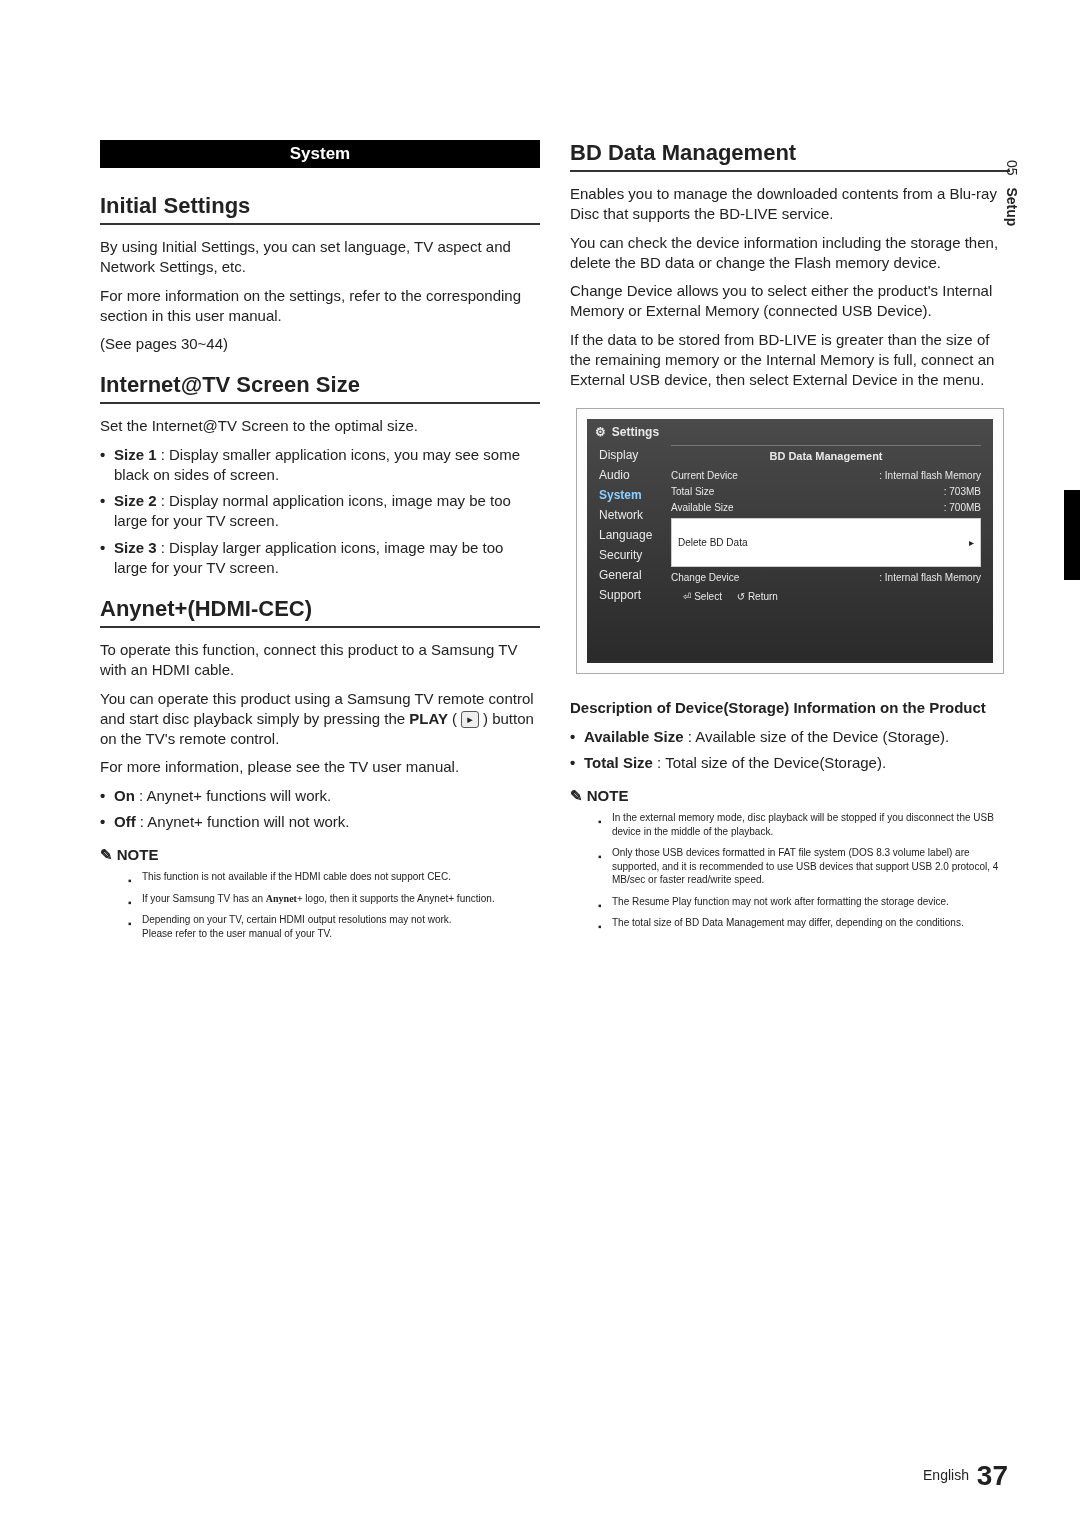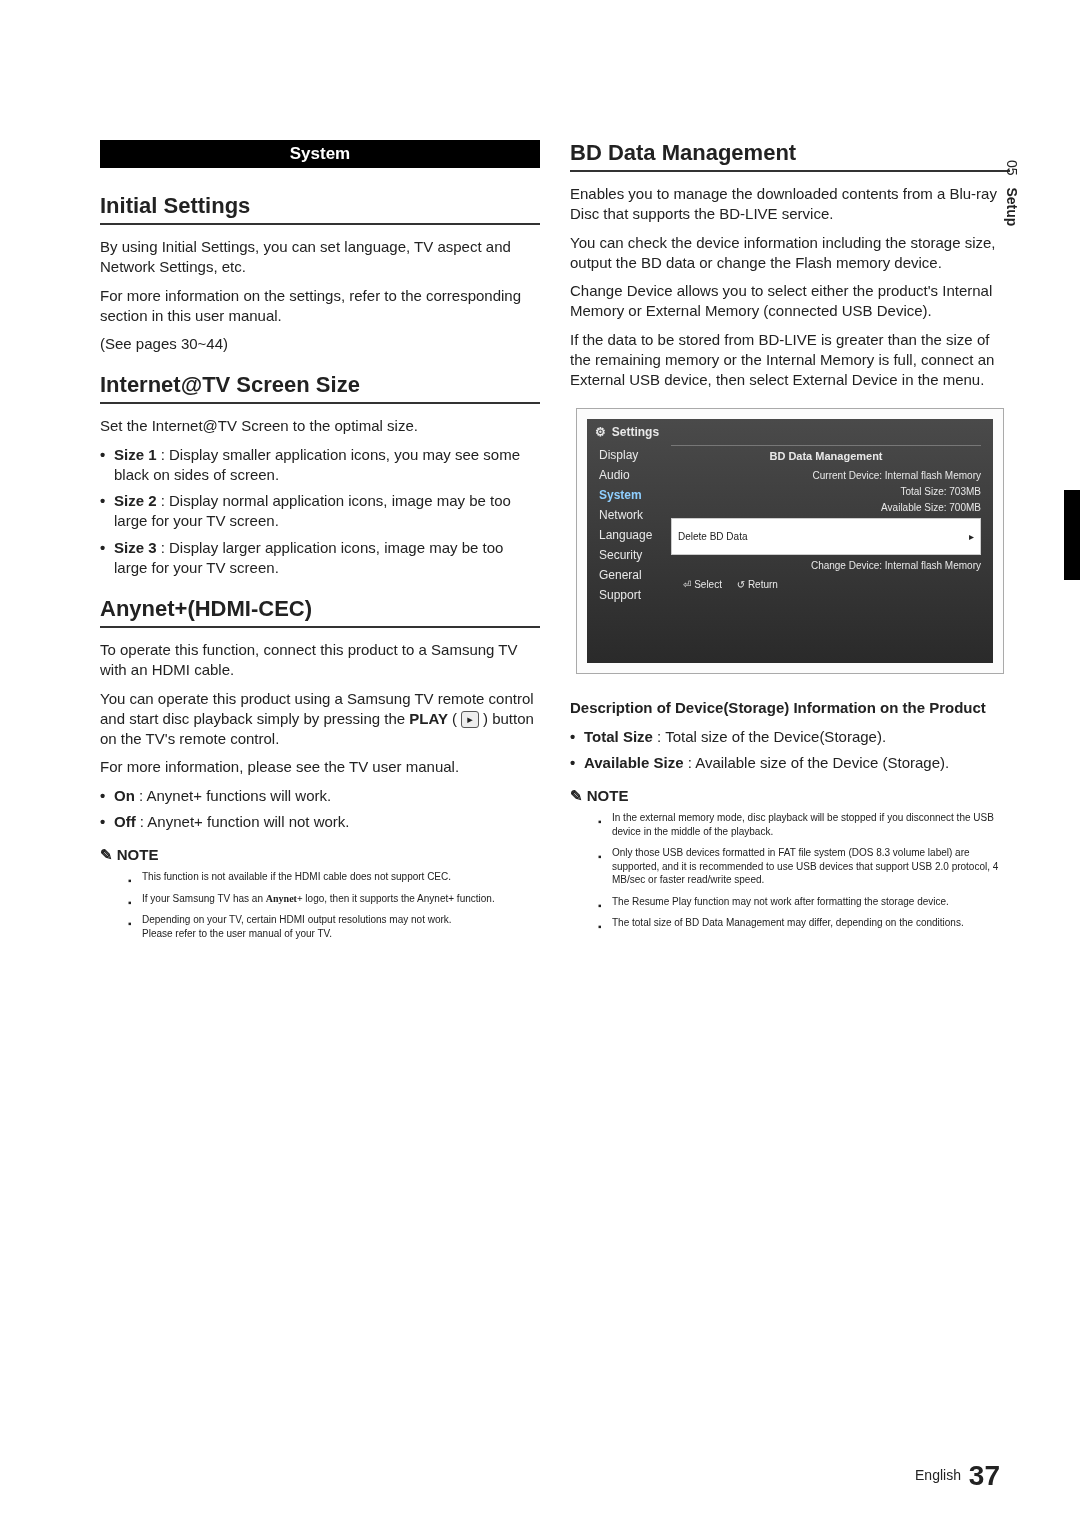--- a/index.html
+++ b/index.html
@@ -28,26 +28,26 @@
   .settings-panel { border: 1px solid #aaa; background: #fcfcfc; margin: 18px 6px 24px 6px; padding: 10px; }
   .settings-inner { background: linear-gradient(#4a4a4a, #2a2a2a); color: #e8e8e8; font-size: 11px; padding: 6px 8px 12px 8px; height: 244px; position: relative; }
   .settings-title { font-weight: bold; margin-bottom: 6px; font-size: 12px; display: flex; align-items: center; gap: 6px; }
   .settings-title::before { content: "⚙"; }
   .settings-body { display: flex; gap: 0px; height: 150px; }
   .menu { width: 72px; display: flex; flex-direction: column; }
   .menu div { padding: 3px 4px; font-size: 12px; }
   .menu .active { color: #8fcfff; font-weight: bold; }
   .panel-right { flex: 1; padding: 0 4px; }
   .panel-head { text-align: center; font-weight: bold; margin-bottom: 8px; font-size: 11px; border-top: 1px solid #777; padding-top: 4px; }
-  .row { display: flex; justify-content: flex-end; margin-bottom: 5px; font-size: 10px; }
-  .row-sel { background: #fff; color: #222; border: 1px solid #ccc; padding: 12px 6px; display: flex; justify-content: space-between; margin-bottom: 5px; font-size: 10px; }
+  .row { display: flex; justify-content: space-between; margin-bottom: 5px; font-size: 10px; }
+  .row-sel { background: #fff; color: #222; border: 1px solid #ccc; padding: 18px 6px; display: flex; justify-content: space-between; margin-bottom: 5px; font-size: 10px; }
   .footer-hints { text-align: left; font-size: 10px; margin-top: 8px; }
   .footer-hints span { margin-left: 12px; }
   .desc-head { font-weight: bold; margin: 10px 0 6px 0; line-height: 1.35; }
-  .page-num { position: absolute; bottom: 40px; right: 80px; font-size: 14px; }
+  .page-num { position: absolute; bottom: 40px; right: 72px; font-size: 14px; }
   .page-num .n { font-size: 28px; font-weight: bold; vertical-align: middle; margin-left: 4px; }
 </style>
 </head>
 <body>
 
 <div class="page">
 
   <div class="side-tab">
     <span class="num">05</span>
     <span class="label">Setup</span>
@@ -93,21 +93,21 @@
         <li>
           <span>Depending on your TV, certain HDMI output resolutions may not work.</span><br>
           <span>Please refer to the user manual of your TV.</span>
         </li>
       </ul>
     </div>
 
     <div class="col">
       <h2 class="sec" style="margin-top:0">BD Data Management</h2>
       <p>Enables you to manage the downloaded contents from a Blu-ray Disc that supports the BD-LIVE service.</p>
-      <p>You can check the device information including the storage size, output the BD data or change the Flash memory device.</p>
+      <p>You can check the device information including the storage then, delete the BD data or change the Flash memory device.</p>
       <p>Change Device allows you to select either the product's Internal Memory or External Memory (connected USB Device).</p>
       <p>If the data to be stored from BD-LIVE is greater than the size of the remaining memory or the Internal Memory is full, connect an External USB device, then select External Device in the menu.</p>
 
       <div class="settings-panel">
         <div class="settings-inner">
           <div class="settings-title">Settings</div>
           <div class="settings-body">
             <div class="menu">
               <div>Display</div>
               <div>Audio</div>
@@ -144,22 +144,22 @@
                 <span>⏎ Select</span>
                 <span>↺ Return</span>
               </div>
             </div>
           </div>
         </div>
       </div>
 
       <div class="desc-head">Description of Device(Storage) Information on the Product</div>
       <ul class="bul">
+        <li><span class="strong">Available Size</span><span> : Available size of the Device (Storage).</span></li>
         <li><span class="strong">Total Size</span><span> : Total size of the Device(Storage).</span></li>
-        <li><span class="strong">Available Size</span><span> : Available size of the Device (Storage).</span></li>
       </ul>
       <div class="note-head">NOTE</div>
       <ul class="sq">
         <li>In the external memory mode, disc playback will be stopped if you disconnect the USB device in the middle of the playback.</li>
         <li>Only those USB devices formatted in FAT file system (DOS 8.3 volume label) are supported, and it is recommended to use USB devices that support USB 2.0 protocol, 4 MB/sec or faster read/write speed.</li>
         <li>The Resume Play function may not work after formatting the storage device.</li>
         <li>The total size of BD Data Management may differ, depending on the conditions.</li>
       </ul>
     </div>
   </div>

